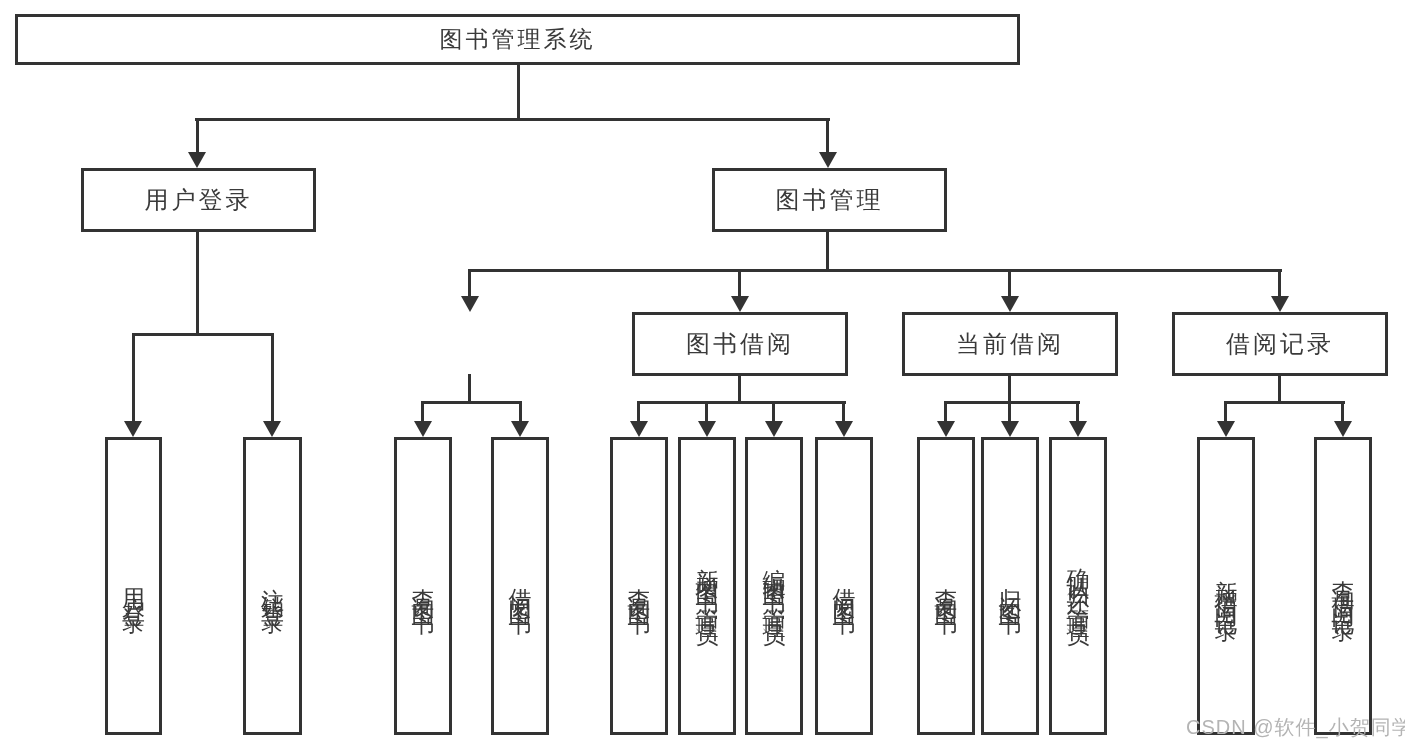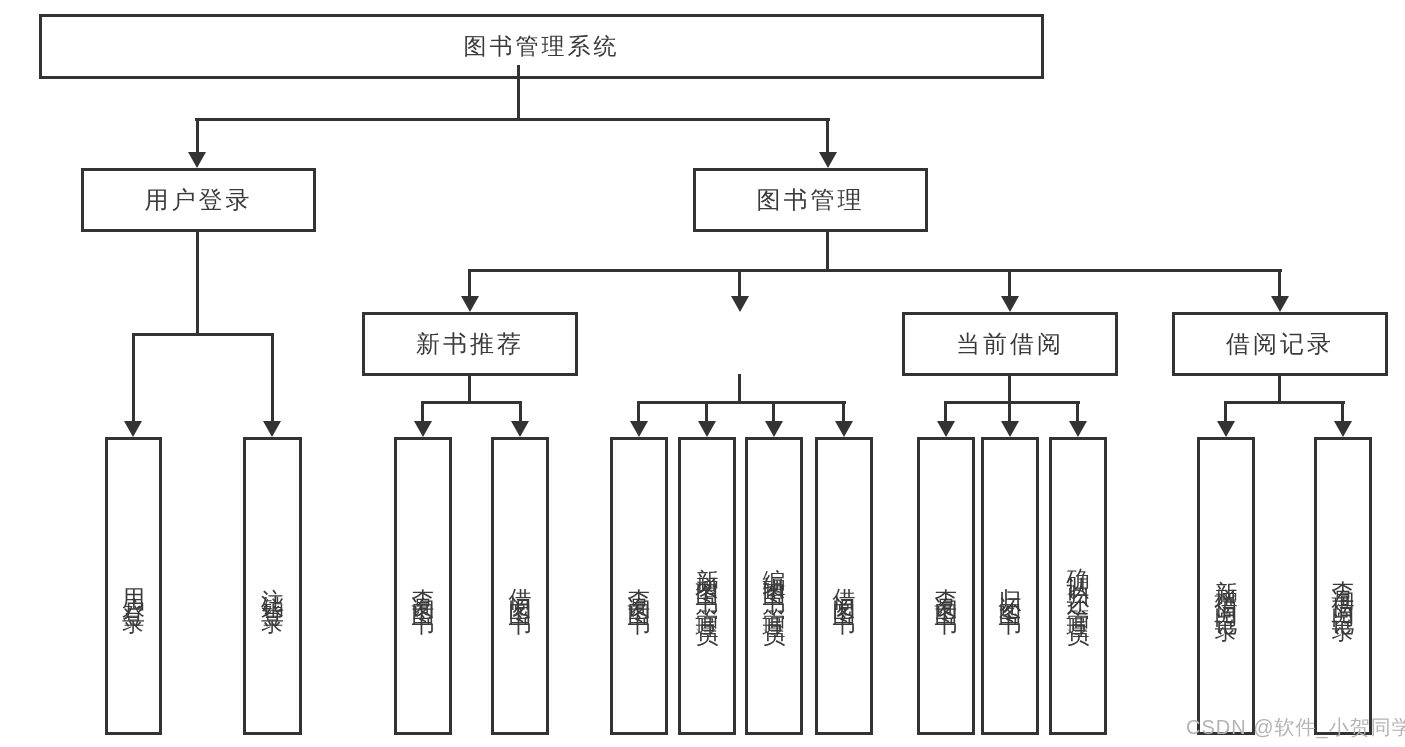--- a/index.html
+++ b/index.html
@@ -29,35 +29,35 @@
   .watermark {
     position:absolute; left:1186px; top:714px; z-index:5;
     font-size:20px; letter-spacing:1px; color:#b4b4b4; white-space:nowrap;
   }
 </style>
 </head>
 <body>
 
 <div id="canvas">
 
-  <div class="hbox" style="left:15px; top:14px; width:1005px; height:65px; font-size:23px;margin-left:24px;">
+  <div class="hbox" style="left:15px; top:14px; width:1005px; height:51px; font-size:23px;">
     <span>图书管理系统</span>
   </div>
 
   <div class="ln" style="left:517px; top:65px; width:3px; height:56px;"></div>
   <div class="ln" style="left:195px; top:118px; width:635px; height:3px;"></div>
   <div class="ln" style="left:196px; top:118px; width:3px; height:37px;"></div>
   <div class="ar" style="left:188px; top:152px;"></div>
   <div class="ln" style="left:826px; top:118px; width:3px; height:37px;"></div>
   <div class="ar" style="left:819px; top:152px;"></div>
 
   <div class="hbox" style="left:81px; top:168px; width:235px; height:64px;">
     <span>用户登录</span>
   </div>
-  <div class="hbox" style="left:693px; top:168px; width:235px; height:64px;">
+  <div class="hbox" style="left:712px; top:168px; width:235px; height:64px;">
     <span>图书管理</span>
   </div>
 
   <div class="ln" style="left:196px; top:230px; width:3px; height:106px;"></div>
   <div class="ln" style="left:132px; top:333px; width:142px; height:3px;"></div>
   <div class="ln" style="left:132px; top:333px; width:3px; height:90px;"></div>
   <div class="ar" style="left:124px; top:421px;"></div>
   <div class="ln" style="left:271px; top:333px; width:3px; height:90px;"></div>
   <div class="ar" style="left:263px; top:421px;"></div>
 
@@ -65,22 +65,22 @@
   <div class="ln" style="left:468px; top:269px; width:814px; height:3px;"></div>
   <div class="ln" style="left:468px; top:269px; width:3px; height:29px;"></div>
   <div class="ar" style="left:461px; top:296px;"></div>
   <div class="ln" style="left:738px; top:269px; width:3px; height:29px;"></div>
   <div class="ar" style="left:731px; top:296px;"></div>
   <div class="ln" style="left:1008px; top:269px; width:3px; height:29px;"></div>
   <div class="ar" style="left:1001px; top:296px;"></div>
   <div class="ln" style="left:1278px; top:269px; width:3px; height:29px;"></div>
   <div class="ar" style="left:1271px; top:296px;"></div>
 
-  <div class="hbox" style="left:362px; top:312px; width:216px; height:64px;">
-    <span>新书推荐</span>
+  <div class="hbox" style="left:632px; top:312px; width:216px; height:64px;">
+    <span>图书借阅</span>
   </div>
   <div class="hbox" style="left:902px; top:312px; width:216px; height:64px;justify-content:center;">
     <span>当前借阅</span>
   </div>
   <div class="hbox" style="left:1172px; top:312px; width:216px; height:64px;">
     <span>借阅记录</span>
   </div>
 
   <div class="ln" style="left:468px; top:374px; width:3px; height:30px;"></div>
   <div class="ln" style="left:421px; top:401px; width:101px; height:3px;"></div>

